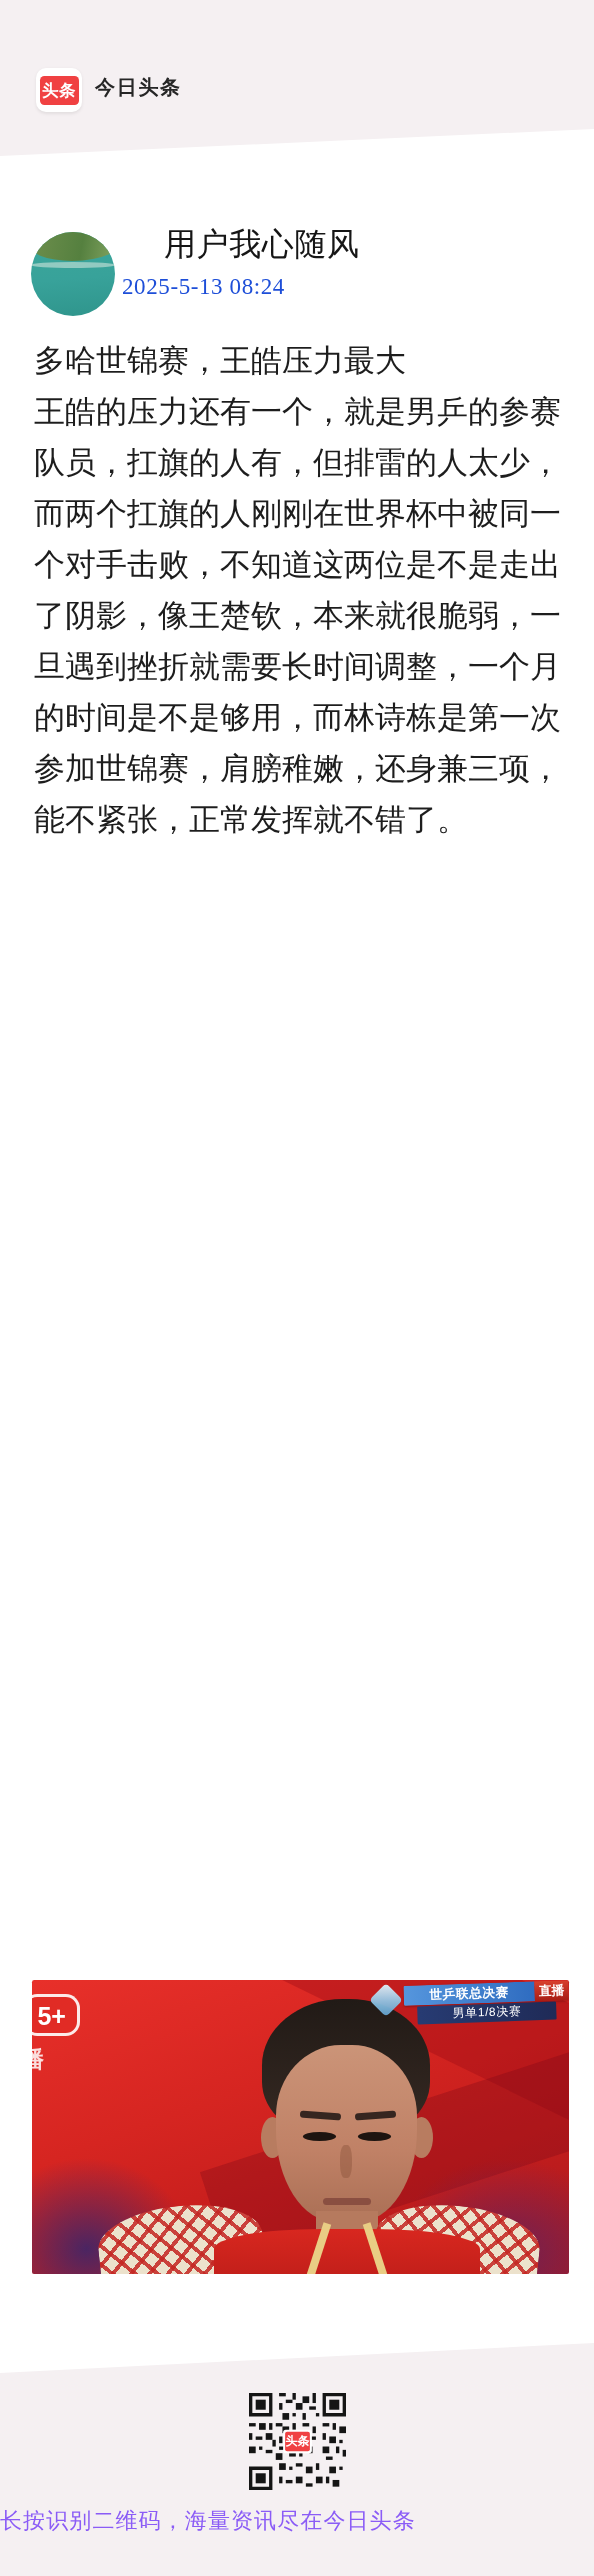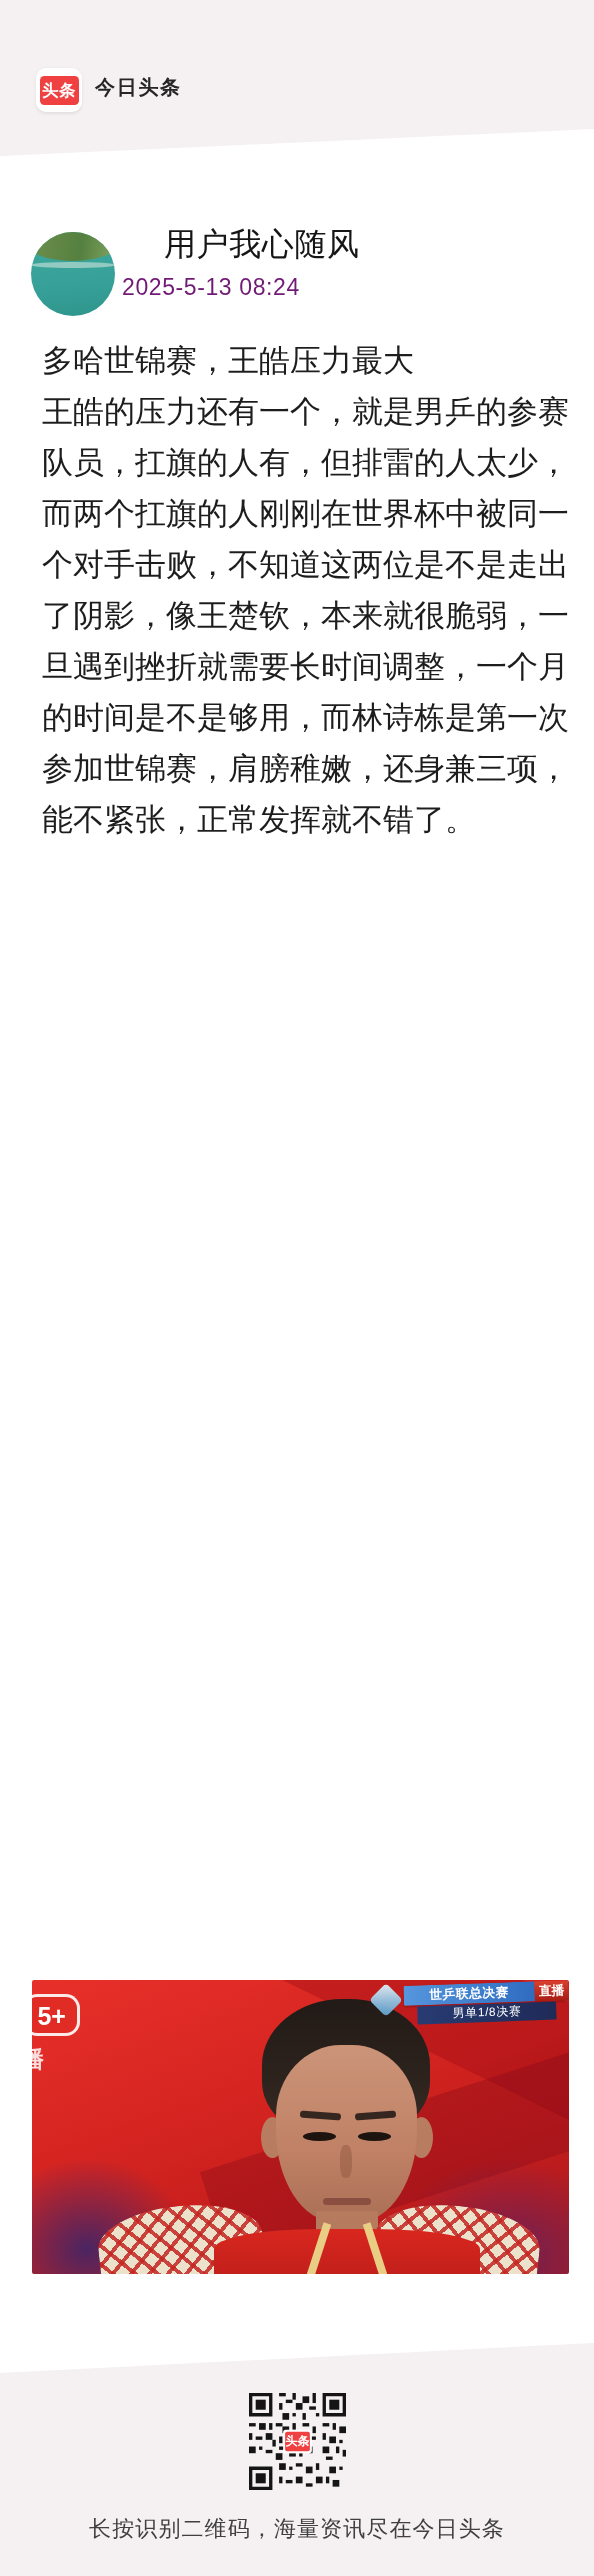--- a/index.html
+++ b/index.html
@@ -43,25 +43,25 @@
   .avatar-shore{
     position:absolute;left:0;top:36%;width:100%;height:5.5px;
     background:rgba(220,235,225,.55);border-radius:50%;filter:blur(0.6px);
   }
   .username{
     position:absolute;left:120px;top:223px;
     font-size:32px;font-weight:normal;color:#161616;letter-spacing:0.6px;margin-left:44px;
   }
   .post-date{
     position:absolute;left:122px;top:274px;
-    font-size:23px;color:#701a75;letter-spacing:0.6px;
+    font-size:23px;color:#1d4ed8;letter-spacing:0.6px;font-family:Liberation Serif, serif;
   }
   
   .post-text{
-    position:absolute;left:42px;top:335px;width:527px;
+    position:absolute;left:34px;top:335px;width:527px;
     font-size:31px;line-height:51px;color:#1d1d1d;
     text-align:justify;
   }
   .post-text p{margin:0;padding:0;}
   
   .photo{
     position:absolute;left:32px;top:1980px;width:537px;height:294px;
     overflow:hidden;border-radius:2.2px;
     background:linear-gradient(160deg,#e8302a 0%,#d62521 38%,#c41d1c 68%,#a81a20 100%);
   }
@@ -167,22 +167,22 @@
     background:#ece2cc;border-radius:60% 60% 0 0;
     background-image:
       repeating-linear-gradient(45deg,rgba(196,38,34,.85) 0 3.9px,transparent 3.9px 14.3px),
       repeating-linear-gradient(-45deg,rgba(196,38,34,.85) 0 3.9px,transparent 3.9px 14.3px);
   }
   .shoulder.left{left:66px;transform:rotate(-6deg);}
   .shoulder.right{left:343px;transform:rotate(6deg);}
   
   .qr{position:absolute;left:249px;top:2393px;width:97px;height:97px;}
   .footer-caption{
-    position:absolute;left:0;top:2506px;width:594px;text-align:center;
-    font-size:22px;color:#404040;letter-spacing:1.1px;margin-top:8px;
+    position:absolute;left:0;top:2506px;width:594px;
+    font-size:22px;color:#8b5cf6;letter-spacing:1.1px;
   }
 </style>
 </head>
 <body>
 
 <div class="white-card"></div>
 
 <div class="app-icon">
   <div class="app-icon-inner">头条</div>
 </div>

